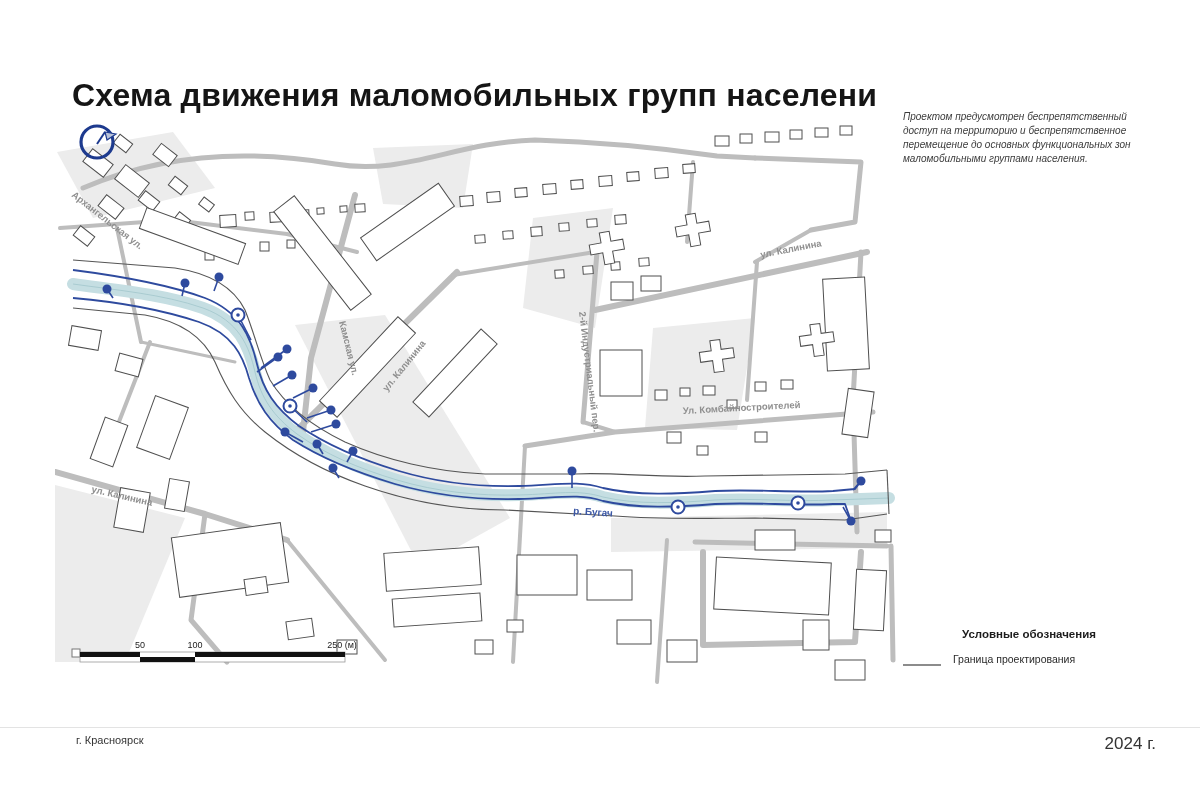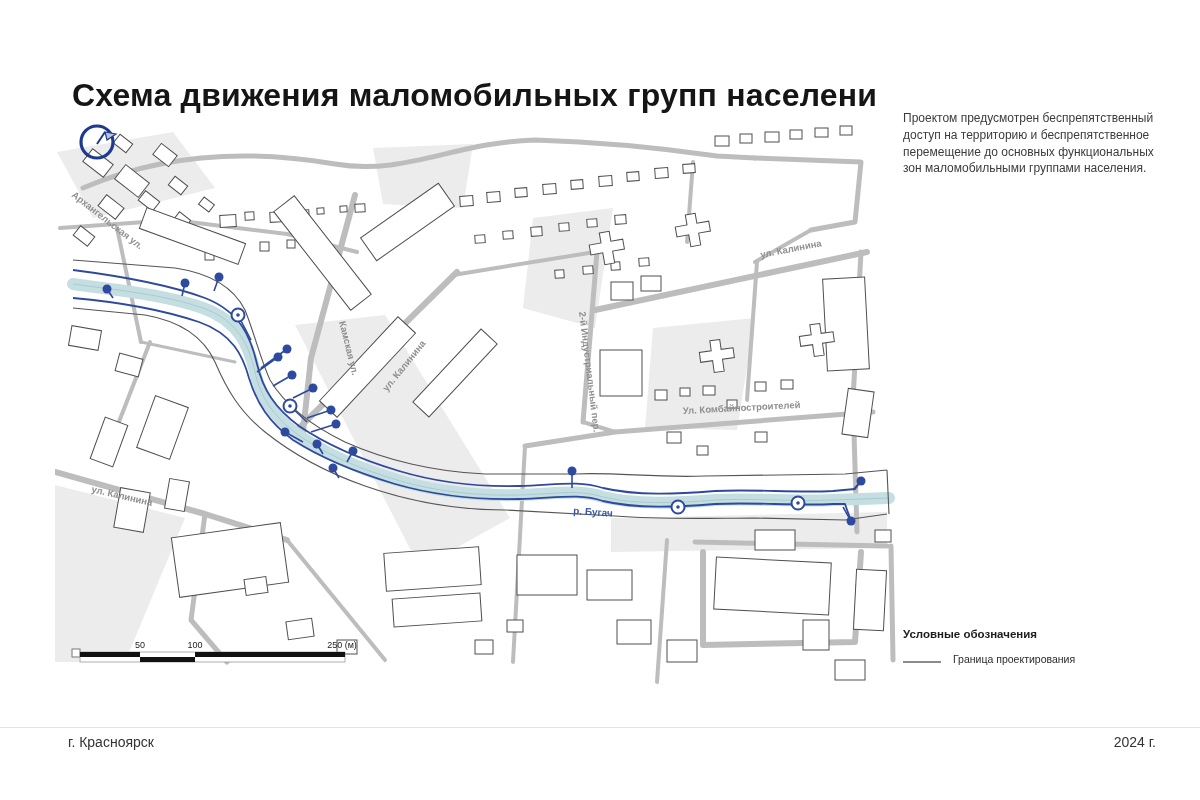--- a/index.html
+++ b/index.html
@@ -1,27 +1,27 @@
 <!DOCTYPE html>
 <html><head>
 <meta charset="utf-8">
 <style>
   html,body{margin:0;padding:0;background:#ffffff;}
   body{position:relative;width:1200px;height:800px;font-family:"Liberation Sans",sans-serif;overflow:hidden;}
   .page-title{position:absolute;left:72px;top:56px;width:840px;font-size:32px;font-weight:700;color:#151515;letter-spacing:.2px;white-space:nowrap;overflow:hidden;}
   .side-col{position:absolute;left:903px;top:110px;width:252px;}
-  .side-desc{font-size:12px;line-height:1.4;color:#3c3c3c;}
+  .side-desc{font-size:10px;line-height:1.4;color:#3c3c3c;font-style:italic;}
   .legend{position:absolute;left:903px;top:628px;width:252px;}
-  .legend-title{font-size:11.5px;font-weight:700;color:#1c1c1c;margin-bottom:12px;}
-  .legend-item{display:flex;align-items:center;margin-bottom:9px;}
+  .legend-title{font-size:11.5px;font-weight:700;color:#1c1c1c;margin-bottom:12px;text-align:center;}
+  .legend-item{display:flex;align-items:flex-end;margin-bottom:9px;}
   .legend-swatch{width:38px;height:0;border-top:2px solid #888;margin-top:6px;margin-right:12px;flex:0 0 auto;}
   .legend-label{font-size:10.5px;color:#2a2a2a;line-height:1.35;}
   .footer-divider{position:absolute;left:0;top:727px;width:1200px;height:1px;background:#e3e3e3;}
-  .footer-city{position:absolute;left:68px;top:734px;font-size:14px;color:#333;}
-  .footer-year{position:absolute;right:44px;top:734px;font-size:14px;color:#333;}
+  .footer-city{position:absolute;left:76px;top:734px;font-size:11px;color:#333;}
+  .footer-year{position:absolute;right:44px;top:734px;font-size:17px;color:#333;}
   .map-wrap{position:absolute;left:55px;top:100px;width:845px;height:600px;}
   svg text{font-family:"Liberation Sans",sans-serif;}
   .street-label{font-size:9.5px;fill:#8f8f8f;font-weight:600;}
   .river-label{font-size:10px;fill:#3b57a5;font-weight:700;}
   .scale-num{font-size:9px;fill:#222;}
 </style>
 </head>
 <body>
 
 <h1 class="page-title">Схема движения маломобильных групп населени</h1>

